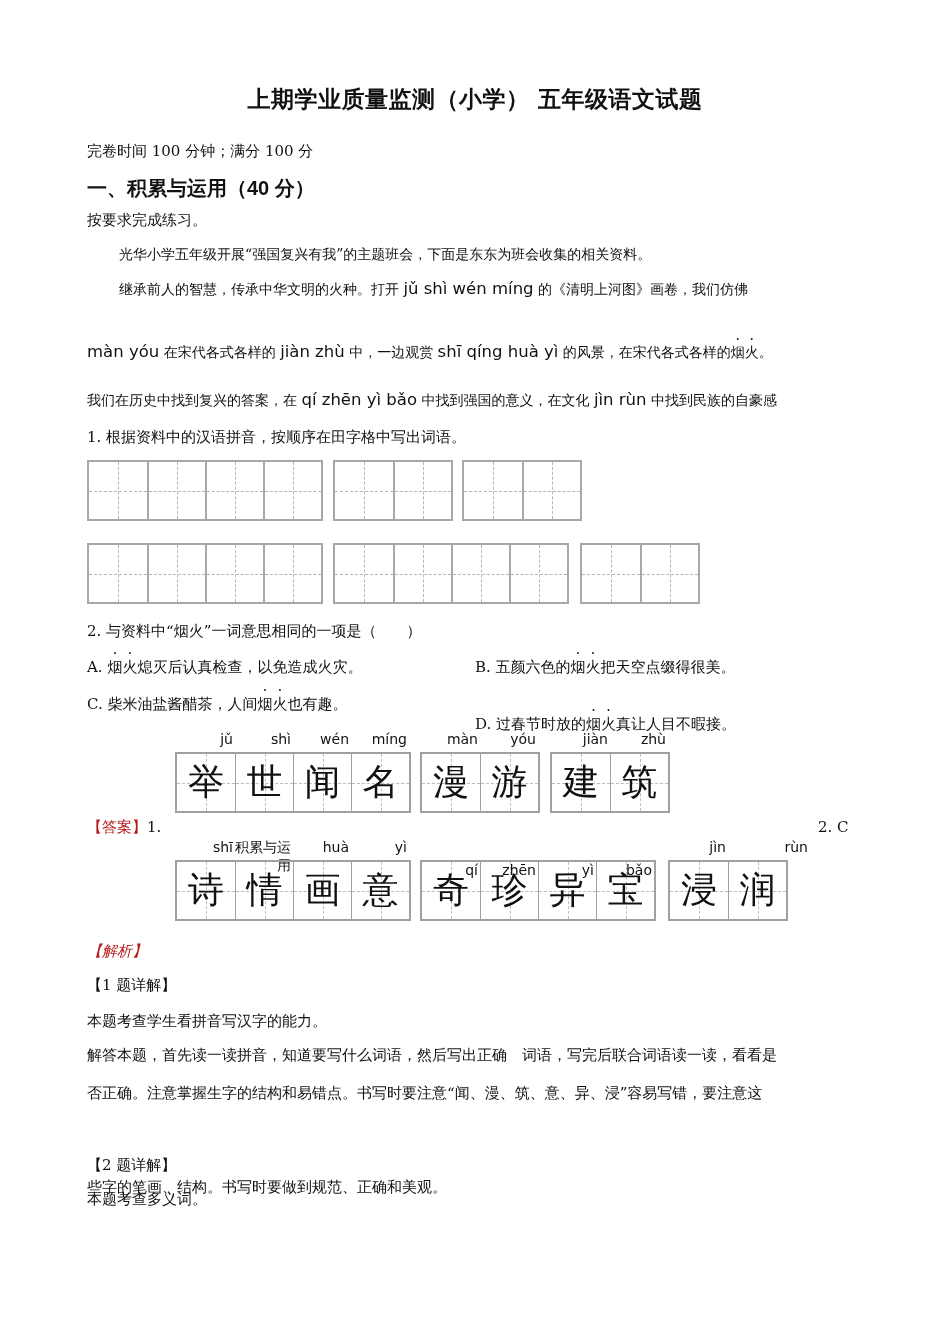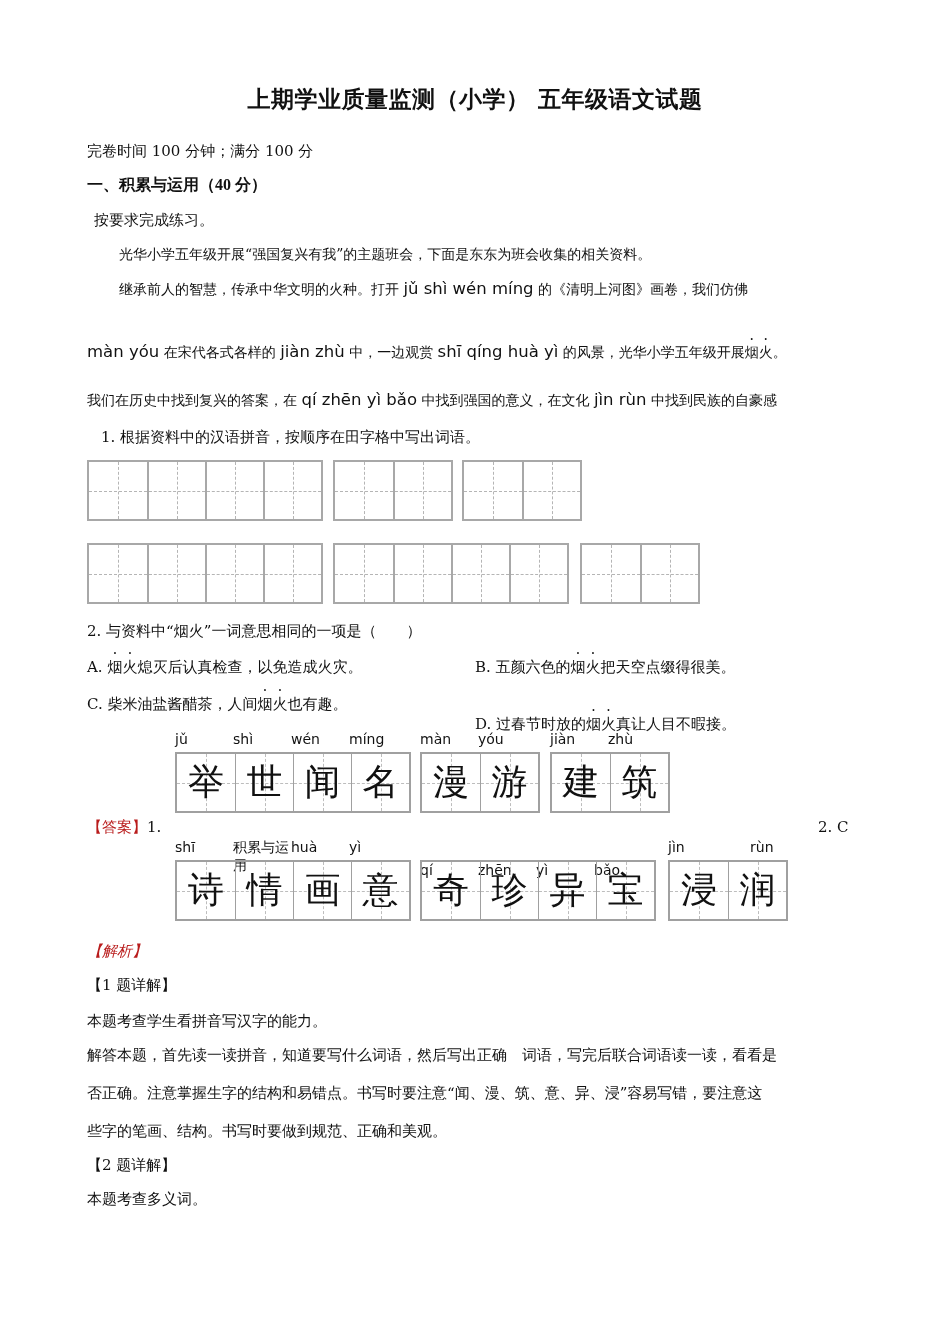--- a/index.html
+++ b/index.html
@@ -2,21 +2,21 @@
 <html><head>
 <meta charset="utf-8">
 <style>
   html, body { margin: 0; padding: 0; background: #ffffff; }
   body { width: 950px; height: 1344px; position: relative; overflow: hidden;
          font-family: "DejaVu Serif", "Liberation Serif", serif; color: #111; }
   .abs { position: absolute; }
   .title { left: 0; width: 950px; top: 84px; text-align: center; font-size: 23px; font-weight: bold;
            font-family: "DejaVu Sans", "Liberation Sans", sans-serif; letter-spacing: 0.5px; }
   .line { font-size: 15px; white-space: nowrap; }
-  .heading { font-size: 16px; font-weight: bold; font-family: Liberation Serif, serif; }
+  .heading { font-size: 20px; font-weight: bold; font-family: Liberation Sans, sans-serif; }
   .py { font-family: "DejaVu Sans", "Liberation Sans", sans-serif; font-size: 16.5px; }
   .small { font-size: 14px; }
   .em { position: relative; display: inline-block; }
   .em::before { content: "·"; position: absolute; top: -12px; left: 50%; transform: translateX(-50%); font-size: 14px; line-height: 1; }
   .blue { color: #b91c1c; }
 
   
   .grid-group { position: absolute; display: flex; border: 2px solid #a8a8a8; box-sizing: border-box; }
   .cell { width: 58px; height: 57px; position: relative; box-sizing: border-box; }
   .cell + .cell { border-left: 2px solid #a8a8a8; }
@@ -25,55 +25,55 @@
 
   
   .ans-group { position: absolute; display: flex; border: 2px solid #a0a0a0; box-sizing: border-box; }
   .acell { width: 58px; height: 57px; position: relative; box-sizing: border-box; display: flex;
            align-items: center; justify-content: center; font-size: 36px; font-family: "DejaVu Serif", serif; }
   .acell + .acell { border-left: 1.5px solid #a0a0a0; }
   .acell::before { content: ""; position: absolute; left: 50%; top: 0; bottom: 0; border-left: 1.5px dashed #bdbdbd; z-index: 0; }
   .acell::after  { content: ""; position: absolute; top: 50%; left: 0; right: 0; border-top: 1.5px dashed #bdbdbd; z-index: 0; }
   .acell span { position: relative; z-index: 1; }
   .pinyin-row { position: absolute; display: flex; font-family: "DejaVu Sans", "Liberation Sans", sans-serif; font-size: 14px; }
-  .pinyin-row span { width: 58px; text-align: left; display: inline-block; }
+  .pinyin-row span { width: 58px; text-align: right; display: inline-block; }
 </style>
 </head>
 <body>
 
 <div class="abs title">上期学业质量监测（小学）  五年级语文试题</div>
 <div class="abs line" style="left:87px;top:142px;">完卷时间 100 分钟；满分 100 分</div>
 <div class="abs heading" style="left:87px;top:175px;">一、积累与运用（40 分）</div>
-<div class="abs line" style="left:94px;top:211px;">按要求完成练习。</div>
+<div class="abs line" style="left:87px;top:211px;">按要求完成练习。</div>
 <div class="abs line small" style="left:119px;top:246px;">光华小学五年级开展“强国复兴有我”的主题班会，下面是东东为班会收集的相关资料。</div>
 
 <div class="abs line small" style="left:119px;top:279px;">
   <span>继承前人的智慧，传承中华文明的火种。打开</span>
   <span class="py">jǔ shì wén míng</span>
   <span>的《清明上河图》画卷，我们仿佛</span>
 </div>
 
 <div class="abs line small" style="left:87px;top:342px;">
   <span class="py">màn yóu</span>
   <span>在宋代各式各样的</span>
   <span class="py">jiàn zhù</span>
   <span>中，一边观赏</span>
   <span class="py">shī qíng huà yì</span>
-  <span>的风景，光华小学五年级开展</span><span class="em">烟</span><span class="em">火</span><span>。</span>
+  <span>的风景，在宋代各式各样的</span><span class="em">烟</span><span class="em">火</span><span>。</span>
 </div>
 
 <div class="abs line small" style="left:87px;top:390px;">
   <span>我们在历史中找到复兴的答案，在</span>
   <span class="py">qí zhēn yì bǎo</span>
   <span>中找到强国的意义，在文化</span>
   <span class="py">jìn rùn</span>
   <span>中找到民族的自豪感</span>
 </div>
 
-<div class="abs line" style="left:101px;top:428px;text-align:right;">1. 根据资料中的汉语拼音，按顺序在田字格中写出词语。</div>
+<div class="abs line" style="left:87px;top:428px;text-align:right;">1. 根据资料中的汉语拼音，按顺序在田字格中写出词语。</div>
 
 <div class="grid-group" style="left:87px;top:460px;">
   <div class="cell"></div>
     <div class="cell"></div>
     <div class="cell"></div>
     <div class="cell"></div>
 </div>
 <div class="grid-group" style="left:333px;top:460px;">
   <div class="cell"></div>
     <div class="cell"></div>
@@ -220,15 +220,15 @@
     <div class="acell">
       <span>润</span>
     </div>
 </div>
 
 <div class="abs line blue" style="left:87px;top:942px;font-style:italic;">【解析】</div>
 <div class="abs line" style="left:87px;top:976px;">【1 题详解】</div>
 <div class="abs line" style="left:87px;top:1012px;">本题考查学生看拼音写汉字的能力。</div>
 <div class="abs line" style="left:87px;top:1046px;">解答本题，首先读一读拼音，知道要写什么词语，然后写出正确　词语，写完后联合词语读一读，看看是</div>
 <div class="abs line" style="left:87px;top:1084px;">否正确。注意掌握生字的结构和易错点。书写时要注意“闻、漫、筑、意、异、浸”容易写错，要注意这</div>
-<div class="abs line" style="left:87px;top:1122px;">些字的笔画、结构。书写时要做到规范、正确和美观。</div>
+<div class="abs line" style="left:87px;top:1178px;">些字的笔画、结构。书写时要做到规范、正确和美观。</div>
 <div class="abs line" style="left:87px;top:1156px;">【2 题详解】</div>
 <div class="abs line" style="left:87px;top:1190px;">本题考查多义词。</div>
 
 </body></html>

